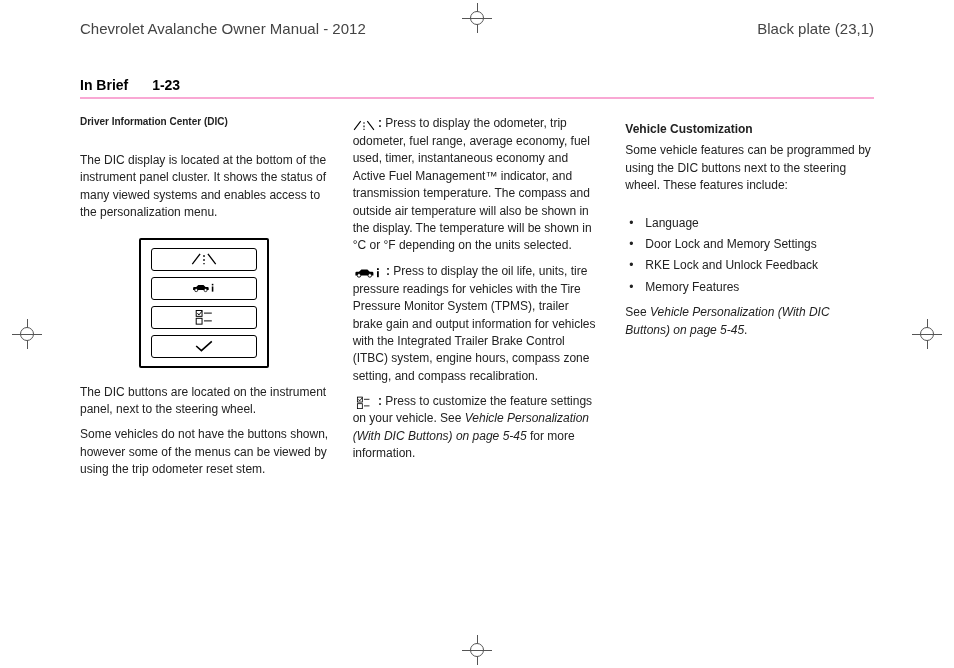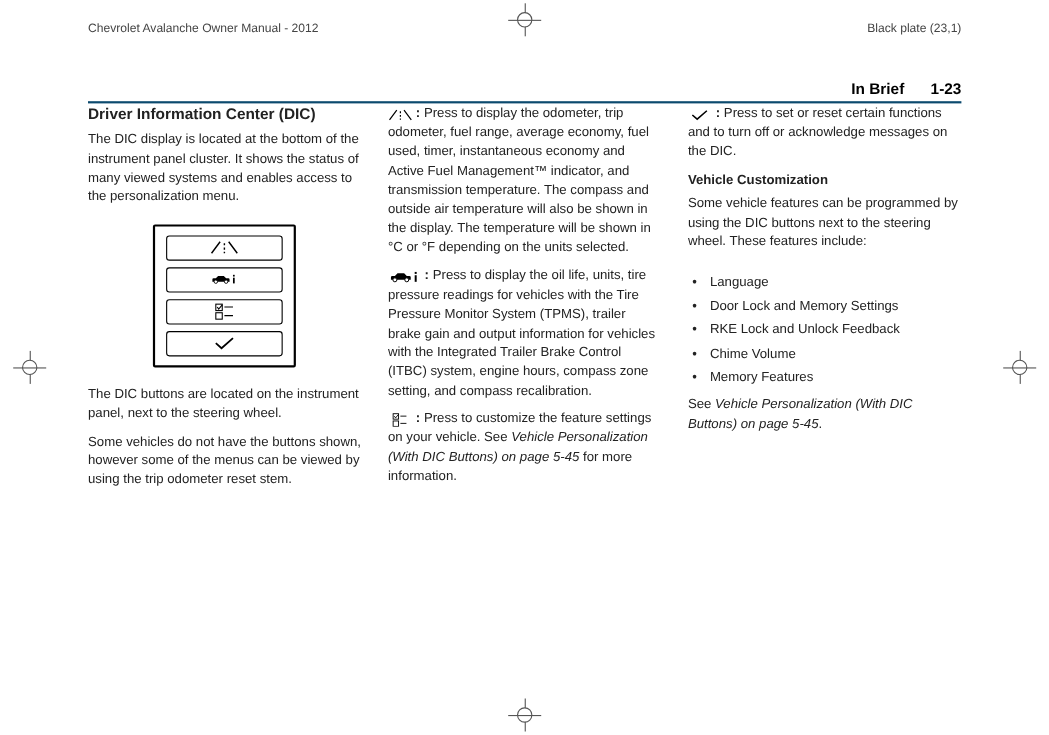--- a/index.html
+++ b/index.html
@@ -9,21 +9,21 @@
       height: 668px;
       background: #fff;
       color: #000;
       position: relative;
       padding: 20px 80px 40px 80px;
     }
     .top-header {
       display: flex;
       justify-content: space-between;
       align-items: center;
-      font-size: 11px;
+      font-size: 15px;
       color: #444;
       margin-bottom: 8px;
     }
     .crop-mark {
       position: relative;
       width: 30px;
       height: 30px;
     }
     .crop-mark-top {
       position: absolute;
@@ -74,41 +74,41 @@
     .crop-circle {
       position: absolute;
       left: 50%; top: 50%;
       width: 14px; height: 14px;
       border: 1px solid #555;
       border-radius: 50%;
       transform: translate(-50%, -50%);
       background: #fff;
     }
     .section-header {
-      text-align: right;
+      text-align: left;
       font-size: 14px;
       font-weight: bold;
-      border-bottom: 2px solid #0c4a6e;
+      border-bottom: 2px solid #f9a8d4;
       padding-bottom: 4px;
-      margin-bottom: 0;
+      margin-bottom: 16px;
       margin-top: 40px;
     }
     .section-header .sect { margin-right: 20px; }
     .columns {
       display: flex;
       gap: 24px;
       font-size: 12px;
       line-height: 1.45;
       color: #222;
     }
     .col { flex: 1; }
     h2 {
-      font-size: 14px;
+      font-size: 10px;
       font-weight: bold;
-      margin-bottom: 6px;
+      margin-bottom: 24px;
       line-height: 1.3;
     }
     h3 {
       font-size: 12px;
       font-weight: bold;
       margin-top: 6px;
       margin-bottom: 4px;
     }
     p { margin-bottom: 8px; }
     .italic { font-style: italic; }
@@ -238,34 +238,25 @@
             <rect x="8" y="14" width="9" height="9" fill="none" stroke="#000" stroke-width="1.5"></rect>
             <line x1="20" y1="6" x2="30" y2="6" stroke="#000" stroke-width="1.5"></line>
             <line x1="20" y1="18" x2="30" y2="18" stroke="#000" stroke-width="1.5"></line>
           </svg>
       </span>
       <b>:</b><span> Press to customize the feature settings on your vehicle. See </span><span class="italic">Vehicle Personalization (With DIC Buttons) on page 5-45</span><span> for more information.</span>
     </p>
   </div>
 
   <div class="col">
-    <p>
-      <span class="icon-inline">
-        <svg viewBox="0 0 40 20">
-            <path d="M8 10 L16 17 L32 3" stroke="#000" stroke-width="2.5" fill="none"></path>
-          </svg>
-      </span>
-      <b>:</b><span> Press to set or reset certain functions and to turn off or acknowledge messages on the DIC.</span>
-    </p>
     <h3>Vehicle Customization</h3>
     <p>Some vehicle features can be programmed by using the DIC buttons next to the steering wheel. These features include:</p>
     <ul>
       <li>Language</li>
       <li>Door Lock and Memory Settings</li>
       <li>RKE Lock and Unlock Feedback</li>
-      <li>Chime Volume</li>
       <li>Memory Features</li>
     </ul>
     <p>
       <span>See </span><span class="italic">Vehicle Personalization (With DIC Buttons) on page 5-45</span><span>.</span>
     </p>
   </div>
 </div>
 
 </body></html>

